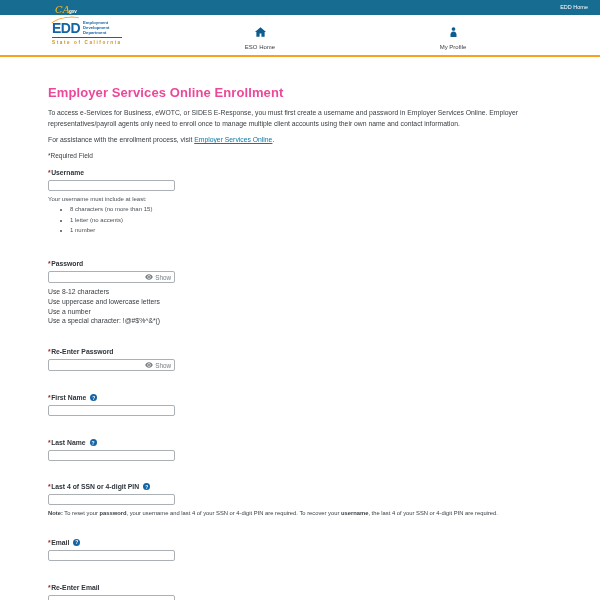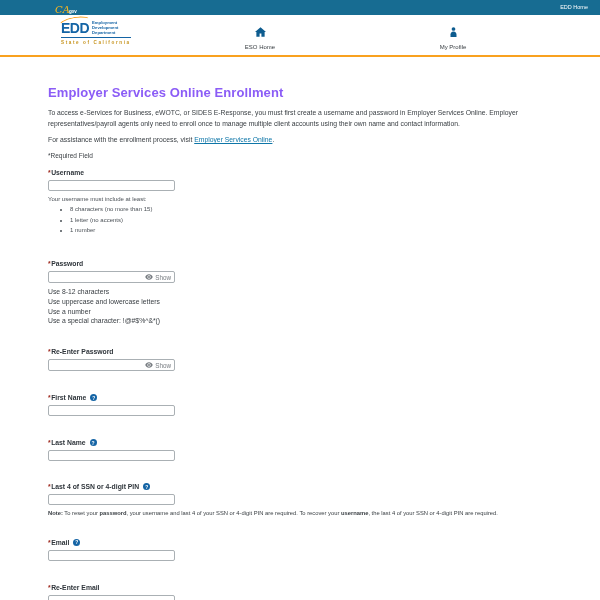--- a/index.html
+++ b/index.html
@@ -27,21 +27,21 @@
   }
   .edd-home-link {
     position:absolute; right:12px; top:0; line-height:15px;
     font-size:5.5px; color:#ffffff; text-decoration:none; cursor:pointer;
   }
   
   .header {
     position:relative; height:42px; background:#ffffff;
     border-bottom:2px solid #f9a11f;
   }
-  .edd-logo { position:absolute; left:61px; top:5px; cursor:pointer; }
+  .edd-logo { position:absolute; left:52px; top:5px; cursor:pointer; }
   .edd-logo .swoosh {
     position:absolute; left:-3px; top:-3px; width:34px; height:14px;
     border:1.5px solid transparent; border-top:1.5px solid #f9a01b;
     border-radius:50%; transform:rotate(-10deg);
   }
   .edd-logo .row { display:flex; align-items:center; }
   .edd-logo .edd {
     font-size:14px; font-weight:bold; color:#1464a5; letter-spacing:-0.5px;
     line-height:14px;
   }
@@ -56,21 +56,21 @@
   }
   .nav-item {
     position:absolute; top:7px; width:60px; text-align:center; cursor:pointer;
   }
   .nav-item.eso { left:230px; }
   .nav-item.profile { left:423px; }
   .nav-item .nav-label { display:block; margin-top:3px; font-size:6px; color:#3b4045; }
   
   .main { padding:0 44px 0 48px; }
   h1 {
-    margin:28px 0 0 0; font-size:13px; font-weight:bold; color:#8b5cf6;
+    margin:28px 0 0 0; font-size:13px; font-weight:bold; color:#ec4899;
     letter-spacing:0.1px;
   }
   .intro { margin:7px 0 0 0; font-size:6.8px; line-height:1.62; }
   .assist { margin:7px 0 0 0; font-size:6.8px; }
   .assist a { color:#0e76a8; text-decoration:underline; cursor:pointer; }
   .required-note { margin:9px 0 0 0; font-size:6.5px; }
   
   .group { margin-top:22px; }
   .g-username { margin-top:10px; }
   .g-password { margin-top:27px; }

